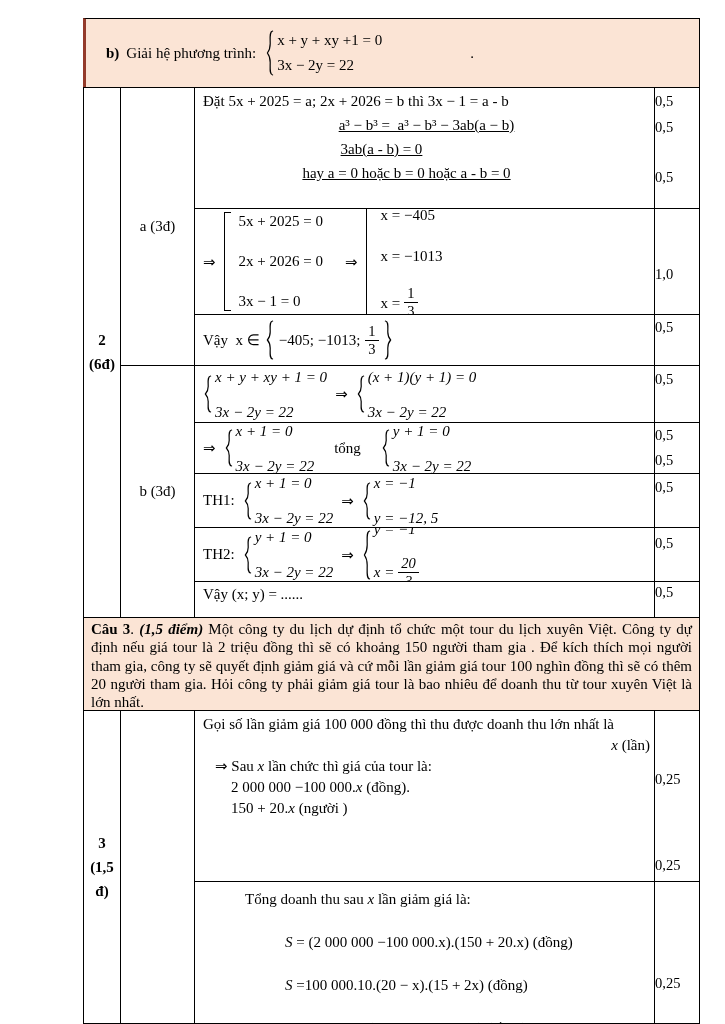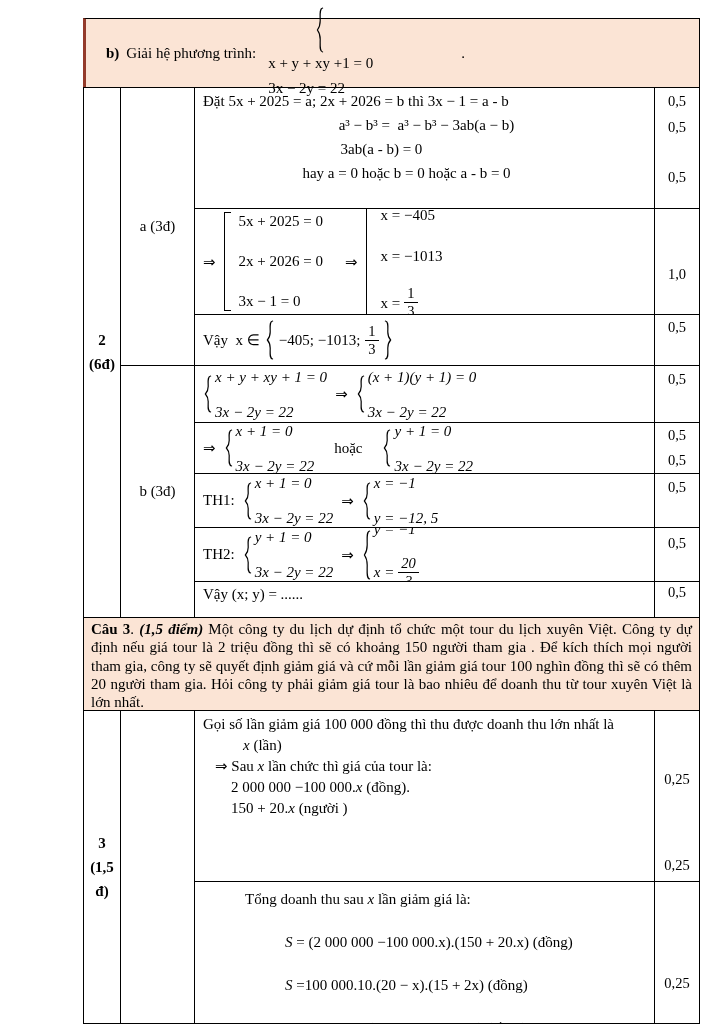--- a/index.html
+++ b/index.html
@@ -12,51 +12,51 @@
 
   
   .qb-box {
     height:70px; background:#fbe4d5;
     border:1px solid #000; border-left:3px solid #943a2a;
     display:flex; align-items:center; padding-left:20px;
   }
   .b { font-weight:bold; }
   .i { font-style:italic; }
   .qb-label { margin-right:7px; }
-  .qb-sys { margin-left:9px;flex-direction:column; }
+  .qb-sys { margin-left:9px; }
   .qb-dot { margin-left:88px; }
 
   
   .tbl { display:flex; border:1px solid #000; margin-top:-1px; }
   .col-num {
     width:37px; border-right:1px solid #000; font-weight:bold;
     display:flex; flex-direction:column; align-items:center; justify-content:center; gap:7px;
   }
   .col-rest { flex:1; display:flex; flex-direction:column; }
   .part { display:flex; }
   .part + .part { border-top:1px solid #000; }
   .col-label {
     width:74px; border-right:1px solid #000; 
     display:flex; align-items:center; justify-content:center;
   }
   .secs { flex:1; display:flex; flex-direction:column; }
   .sec { display:flex; }
   .sec + .sec { border-top:1px solid #000; }
   .sec-c { flex:1; border-right:1px solid #000; padding:1px 4px 1px 8px; position:relative; overflow:hidden; }
   .sec-s { width:44px; position:relative; font-size:14.5px; }
-  .score { position:absolute; left:0; right:0; text-align:center; }
+  .score { position:absolute; left:0; right:0; text-align:left; }
 
   
   .hA1{height:120px} .hA2{height:106px} .hA3{height:51px}
   .hB1{height:56px}  .hB2{height:51px}  .hB3{height:54px} .hB4{height:54px} .hB5{height:36px}
   .hS1{height:170px} .hS2{height:142px}
 
   
   .ln { line-height:24px; white-space:nowrap; }
-  .ctr { text-align:center; }
+  .ctr { text-align:center;text-decoration:underline; }
   .sh1 { transform:translateX(-45px); }
   .sh2 { transform:translateX(-20px); }
   .row { display:flex; align-items:center; gap:8px; height:100%; }
   .ar { font-family:"Liberation Serif","DejaVu Sans",serif; }
   .ml14 { margin-left:14px; }
   .orw { margin:0 12px; }
   .bsys { display:inline-flex; align-items:center; }
   .brace { display:inline-flex; align-items:center; }
   .sqb { width:7px; border:1.5px solid #000; border-right:none; align-self:stretch; margin:2px 5px 2px 0; }
   .eqs { display:inline-flex; flex-direction:column; justify-content:center; padding-left:3px;gap:17px; }
@@ -72,21 +72,21 @@
   .stmt {
     margin-top:-1px; border:1px solid #000; background:#fbe4d5;
     height:94px; padding:2px 7px; text-align:justify; line-height:18.3px; overflow:hidden;
   }
 
   
   .s1c { padding-top:3px; line-height:21px; }
   .s1c > div { white-space:normal; }
   .ind12 { padding-left:12px; }
   .ind28 { padding-left:28px; }
-  .ind40 { padding-left:40px; }
+  .ind40 { padding-left:40px;text-align:right; }
   .para { text-align:justify; padding-right:4px; }
   .s2c { padding-top:2px; line-height:30px; }
   .ind45 { padding-left:42px; }
   .ind85 { padding-left:82px;margin-top:13px; }
 </style>
 </head>
 <body>
 
 <div class="page">
 
@@ -234,21 +234,21 @@
                   <span class="brace">
                     <svg width="9" height="38" viewBox="0 0 9 38" style="display:block">
                       <path d="M7.6 1 C4.4 1.6 5.2 6.08 5.2 11.4 C5.2 15.959999999999999 2.4000000000000004 19 2.4000000000000004 19 C2.4000000000000004 19 5.2 22.04 5.2 26.599999999999998 C5.2 31.919999999999998 4.4 36.4 7.6 37" fill="none" stroke="#000" stroke-width="1.2" stroke-linecap="round"></path>
                     </svg>
                   </span>
                   <span class="eqs it">
                     <span>x + 1 = 0</span>
                     <span>3x − 2y = 22</span>
                   </span>
                 </span>
-              <span class="orw">hoặc</span>
+              <span class="orw">tổng</span>
               <span class="bsys">
                   <span class="brace">
                     <svg width="9" height="38" viewBox="0 0 9 38" style="display:block">
                       <path d="M7.6 1 C4.4 1.6 5.2 6.08 5.2 11.4 C5.2 15.959999999999999 2.4000000000000004 19 2.4000000000000004 19 C2.4000000000000004 19 5.2 22.04 5.2 26.599999999999998 C5.2 31.919999999999998 4.4 36.4 7.6 37" fill="none" stroke="#000" stroke-width="1.2" stroke-linecap="round"></path>
                     </svg>
                   </span>
                   <span class="eqs it">
                     <span>y + 1 = 0</span>
                     <span>3x − 2y = 22</span>
                   </span>

